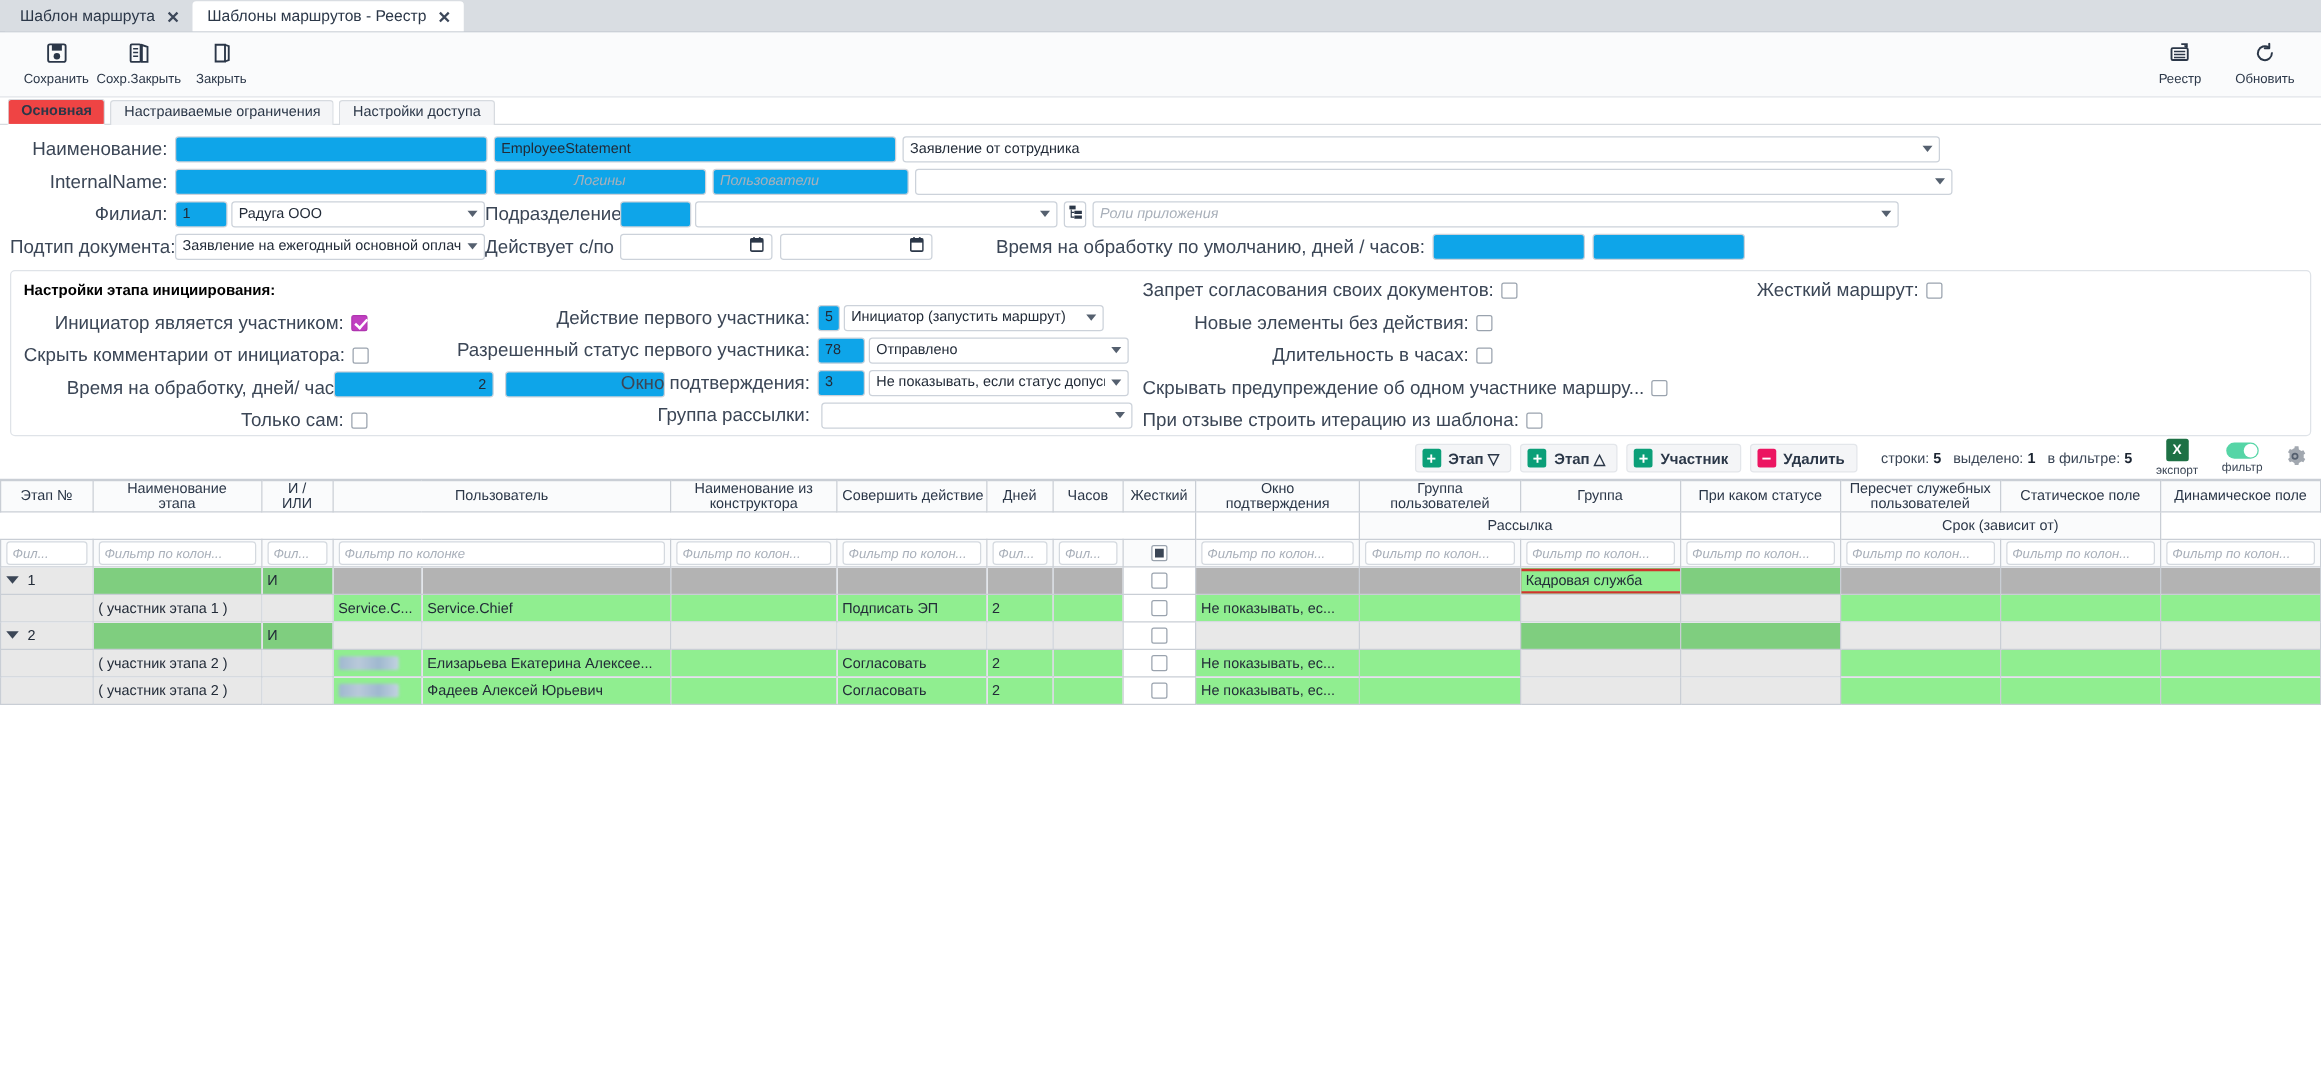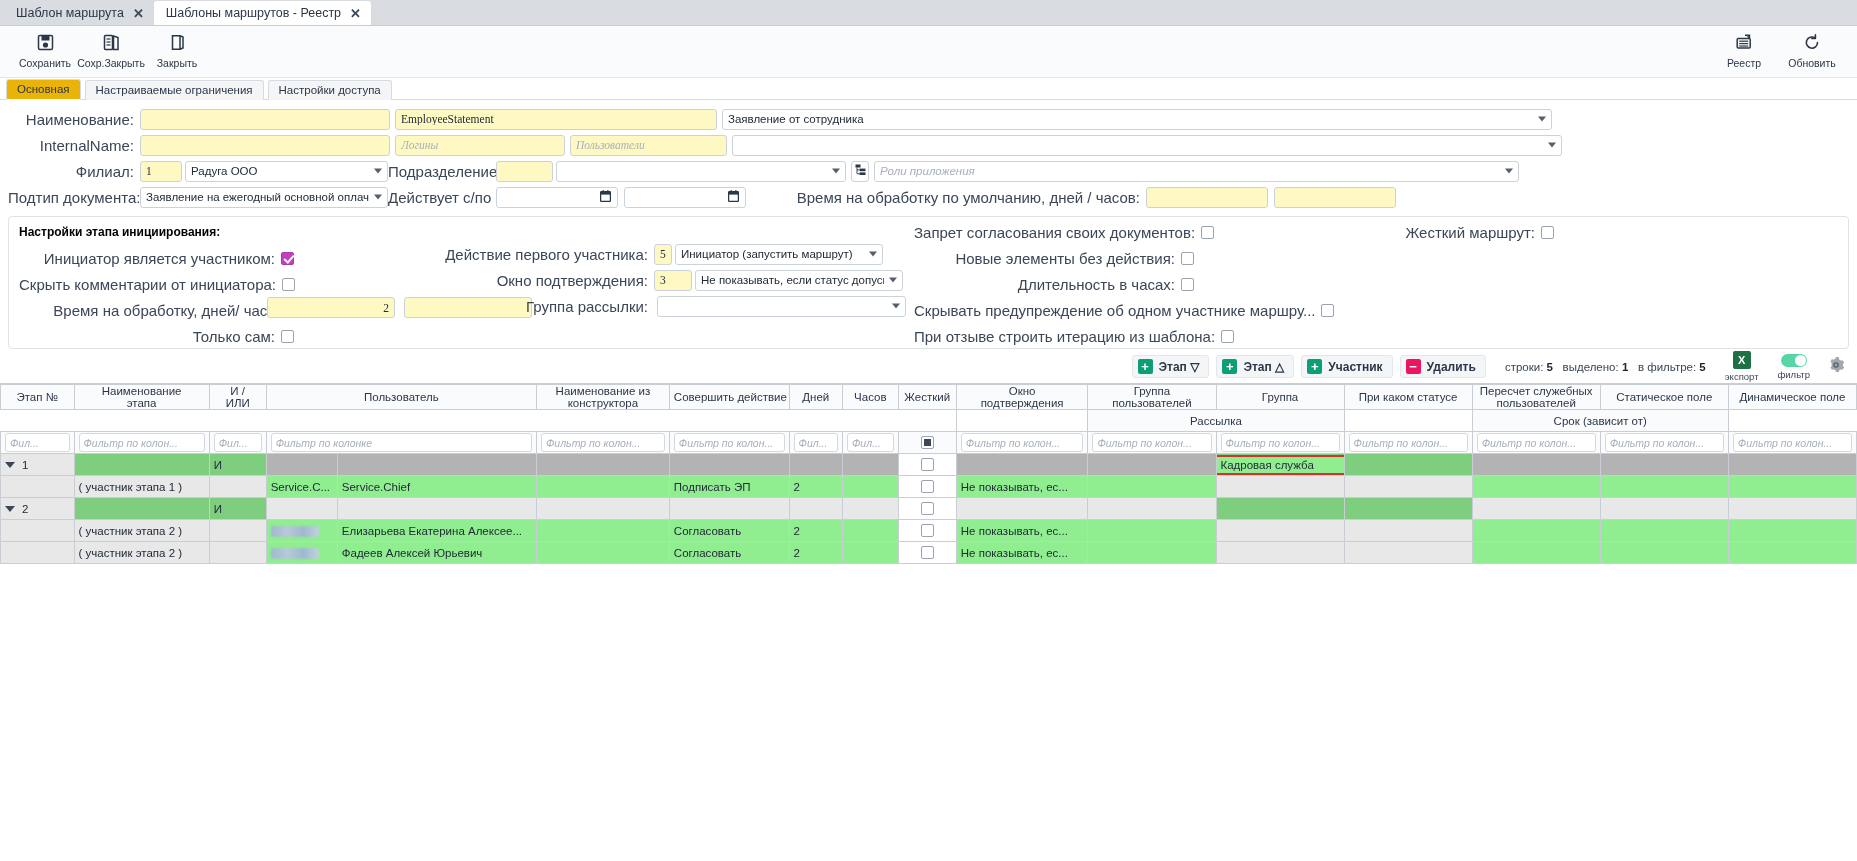--- a/index.html
+++ b/index.html
@@ -80,21 +80,21 @@
     padding: 3px 10px 4px;
     border: 1px solid #d7dbe0;
     border-bottom: none;
     border-radius: 3px 3px 0 0;
     background: #f4f5f7;
     color: #2b3748;
     cursor: pointer;
     position: relative;
     top: 1px;
   }
-  .page-tab.active { background: #eab308; border-bottom: 1px solid #fff; font-weight: 400; }
+  .page-tab.active { background: #ef4444; border-bottom: 1px solid #fff; font-weight: 700; }
 
   
   .form {
     padding: 6px 8px 0 8px;
   }
   .frow {
     display: flex;
     align-items: center;
     height: 26px;
     margin-bottom: 0;
@@ -103,23 +103,23 @@
     font-size: 15px;
     color: #3b4656;
     text-align: right;
     padding-right: 6px;
     white-space: nowrap;
   }
   .inp {
     height: 21px;
     border: 1px solid #ccd2da;
     border-radius: 3px;
-    background: #fef9c3;
+    background: #0ea5e9;
     font-size: 11.5px;
-    font-family: Liberation Serif, serif;
+    font-family: Liberation Sans, sans-serif;
     color: #222b38;
     padding: 0 5px;
     outline: none;
   }
   .inp::placeholder { color: #a9b0ba; font-style: italic; }
   .sel {
     position: relative;
     height: 21px;
     border: 1px solid #ccd2da;
     border-radius: 3px;
@@ -408,21 +408,21 @@
     <input class="inp" style="width: 322px; margin-left: 5px;" value="EmployeeStatement">
     <div class="sel" style="width:830px;margin-left:5px">
       <span class="cv">Заявление от сотрудника</span>
       <span class="caret"></span>
     </div>
   </div>
 
   <div class="frow">
     <div class="lab" style="width:132px">InternalName:</div>
     <input class="inp" style="width: 250px;" value="">
-    <input class="inp" style="width: 170px; margin-left: 5px;" placeholder="Логины">
+    <input class="inp" style="width: 170px; margin-left: 5px; text-align: center;" placeholder="Логины">
     <input class="inp" style="width: 157px; margin-left: 5px;" placeholder="Пользователи">
     <div class="sel" style="width:830px;margin-left:5px">
       <span class="cv"></span>
       <span class="caret"></span>
     </div>
   </div>
 
   <div class="frow">
     <div class="lab" style="width:132px">Филиал:</div>
     <input class="inp" style="width: 42px;" value="1">
@@ -512,20 +512,28 @@
     <input class="inp" style="width: 128px; text-align: right;" value="2">
     <input class="inp" style="width: 128px; margin-left: 6px;" value="">
   </div>
 
   <div class="panel-col" style="left:300px; top:24px; width:600px">
     <div class="prow">
       <div class="lab" style="width:345px">Действие первого участника:</div>
       <input class="inp" style="width: 18px;" value="50">
       <div class="sel" style="width:208px;margin-left:3px">
         <span class="cv">Инициатор (запустить маршрут)</span>
+        <span class="caret"></span>
+      </div>
+    </div>
+    <div class="prow">
+      <div class="lab" style="width:345px">Разрешенный статус первого участника:</div>
+      <input class="inp" style="width: 38px;" value="78">
+      <div class="sel" style="width:208px;margin-left:3px">
+        <span class="cv">Отправлено</span>
         <span class="caret"></span>
       </div>
     </div>
     <div class="prow">
       <div class="lab" style="width:345px">Окно подтверждения:</div>
       <input class="inp" style="width: 38px;" value="3">
       <div class="sel" style="width:208px;margin-left:3px">
         <span class="cv">Не показывать, если статус допускает</span>
         <span class="caret"></span>
       </div>

